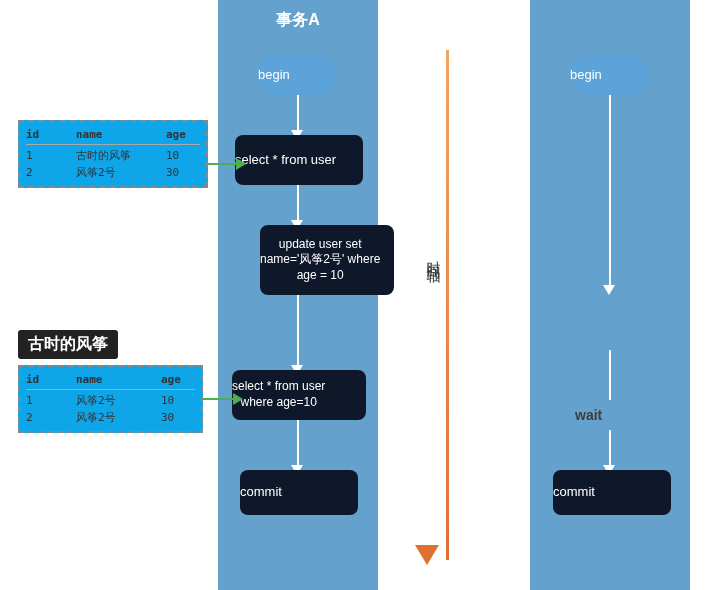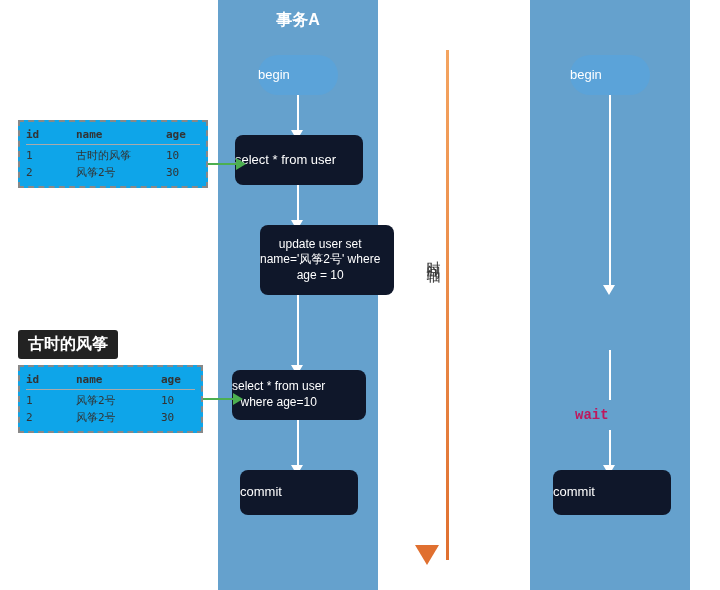--- a/index.html
+++ b/index.html
@@ -121,24 +121,23 @@
     }
     .tb-insert {
       left: 543px; top: 290px;
       width: 140px; height: 60px;
       font-size: 11.5px;
     }
     .tb-wait {
       left: 575px; top: 400px;
       width: 70px; height: 30px;
       background: transparent;
-      color: #be185d;
+      color: #404040;
       font-size: 14px;
       font-weight: bold;
-      font-family: Liberation Mono, monospace;
     }
     .tb-commit {
       left: 553px; top: 470px;
       width: 118px; height: 45px;
     }
 
     
     .table-box {
       position: absolute;
       border: 2px dashed #888;

